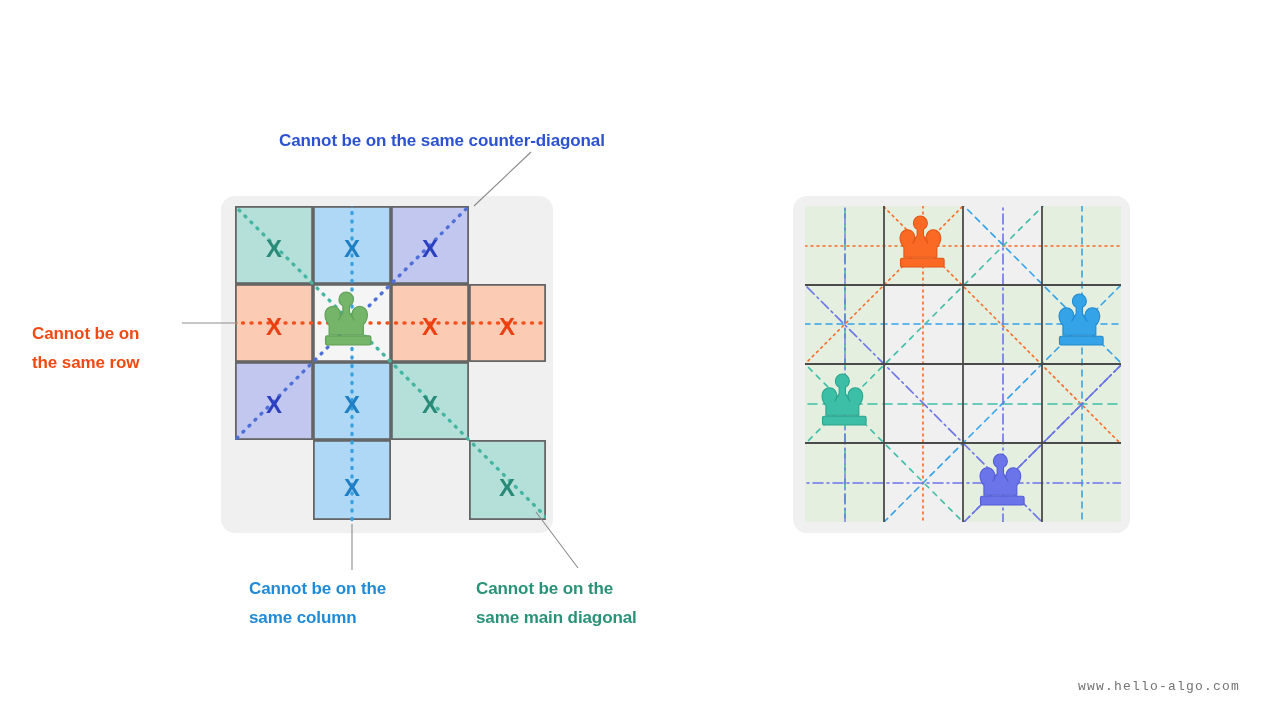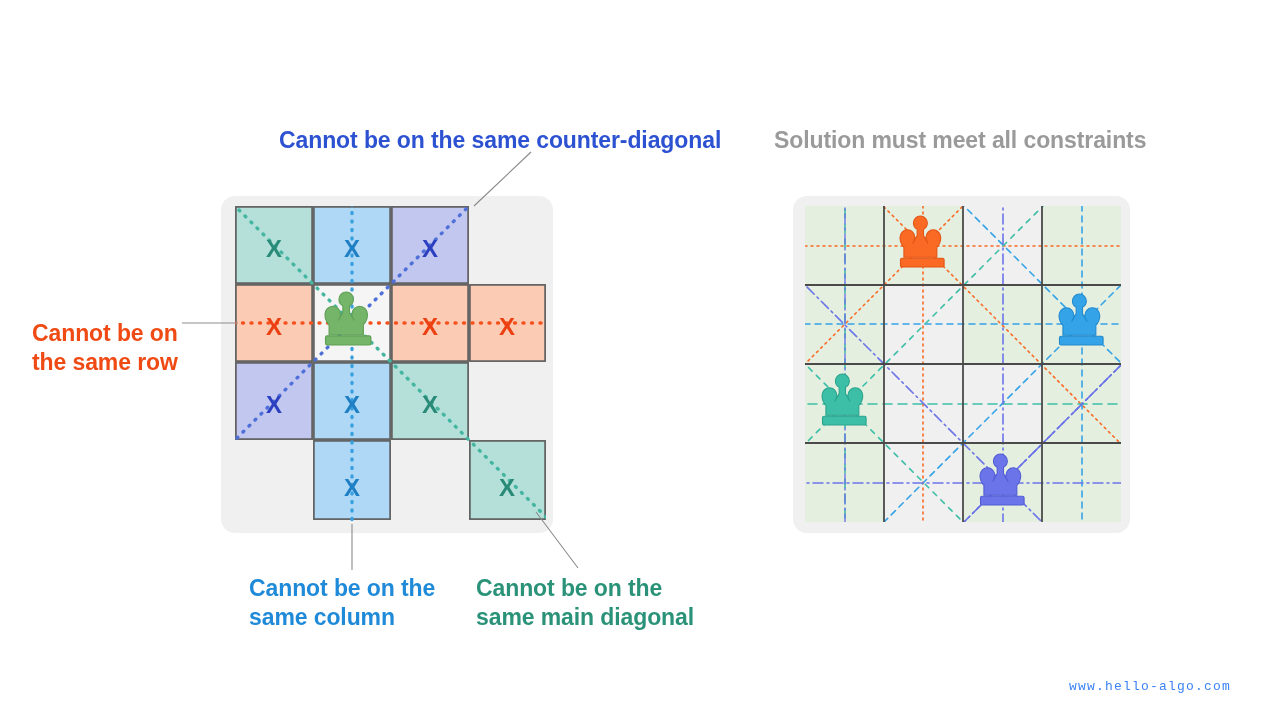--- a/index.html
+++ b/index.html
@@ -18,21 +18,21 @@
     background:#f0f0f0;
     border-radius:14px;
   }
   #left-panel{left:221px;top:196px;width:332px;height:337px;}
   #right-panel{left:793px;top:196px;width:337px;height:337px;}
 
   
   .label{
     position:absolute;
     font-weight:bold;
-    font-size:23px;
+    font-size:17px;
     line-height:29px;
     letter-spacing:-0.1px;
     white-space:pre-line;
   }
   #label-counter-diagonal{left:279px;top:126px;color:#2c52d1;}
   #label-solution{left:774px;top:126px;color:#9a9a9a;}
   #label-row{left:32px;top:319px;color:#f04a14;}
   #label-column{left:249px;top:574px;color:#1f8ad8;}
   #label-main-diagonal{left:476px;top:574px;color:#2a9278;}
 
@@ -40,23 +40,23 @@
   #left-grid{
     position:absolute;left:235px;top:206px;
     width:311px;height:316px;
   }
 
   
   #right-grid{position:absolute;left:805px;top:206px;width:316px;height:316px;}
 
   
   #footer{
-    position:absolute;right:49px;bottom:26px;
+    position:absolute;right:40px;bottom:26px;
     font-family:"Liberation Mono","DejaVu Sans Mono",monospace;
-    font-size:13px;color:#3b82f6;letter-spacing:1.2px;
+    font-size:13px;color:#737373;letter-spacing:1.2px;
   }
 </style>
 </head>
 <body>
 
 <div class="stage">
 
   <div class="panel" id="left-panel"></div>
 
   <div id="left-grid">
@@ -231,21 +231,20 @@
 
   <svg style="position:absolute;left:0;top:0;width:1280px;height:720px;pointer-events:none">
     <line x1="474" y1="206" x2="531" y2="152" stroke="#8b8b8b" stroke-width="1.1"></line>
     <line x1="182" y1="323" x2="238" y2="323" stroke="#8b8b8b" stroke-width="1.1"></line>
     <line x1="352" y1="524" x2="352" y2="570" stroke="#8b8b8b" stroke-width="1.1"></line>
     <line x1="536" y1="512" x2="578" y2="568" stroke="#8b8b8b" stroke-width="1.1"></line>
   </svg>
 
   <div class="label" id="label-counter-diagonal">Cannot be on the same counter-diagonal</div>
 
-  <div class="label" id="label-solution">Solution must meet all constraints</div>
 
   <div class="label" id="label-row">Cannot be on
 the same row</div>
 
   <div class="label" id="label-column">Cannot be on the
 same column</div>
 
   <div class="label" id="label-main-diagonal">Cannot be on the
 same main diagonal</div>
 

